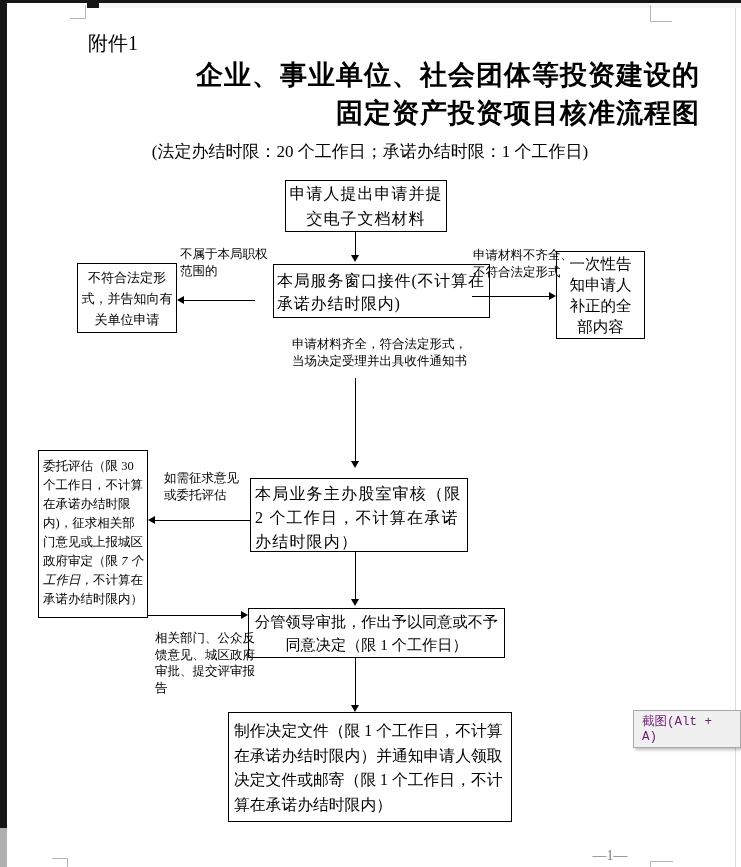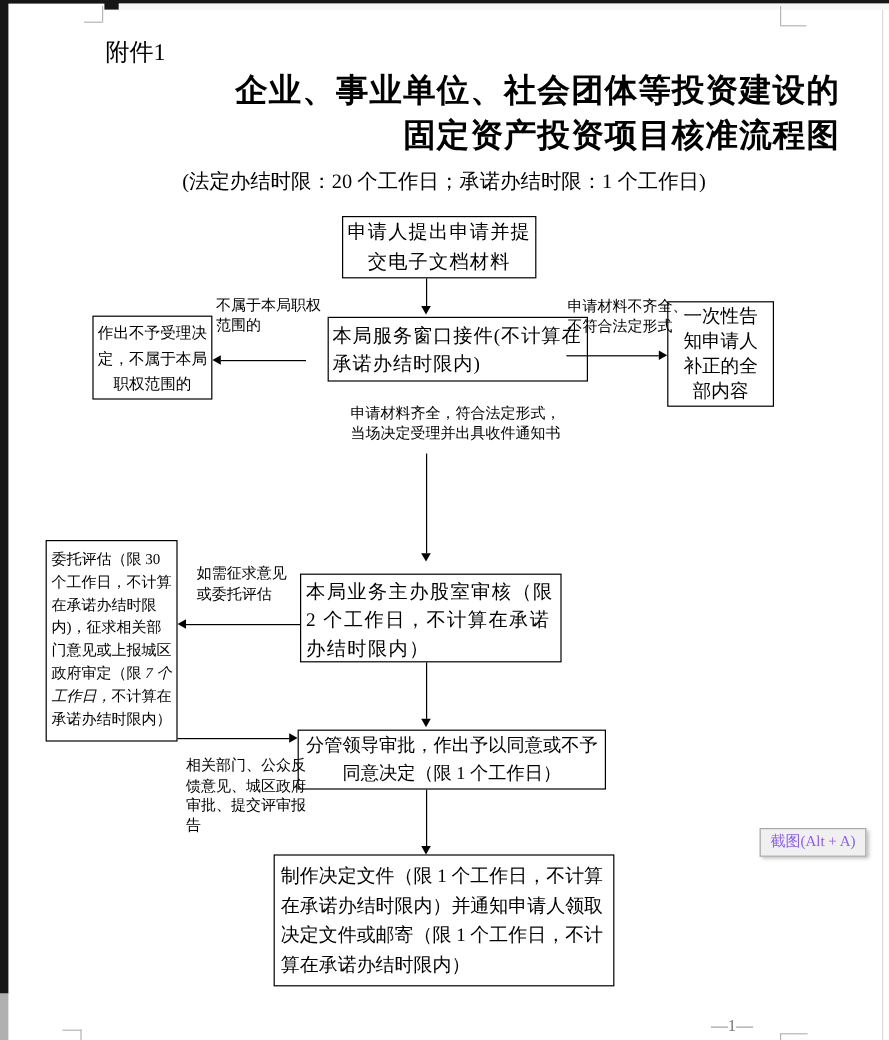--- a/index.html
+++ b/index.html
@@ -40,23 +40,23 @@
   .arrow-v{position:absolute;width:1px;background:#000;}
   .arrow-v::after{content:"";position:absolute;left:-4px;bottom:-7px;width:0;height:0;
                   border-left:4px solid transparent;border-right:4px solid transparent;border-top:7px solid #000;}
   .arrow-h{position:absolute;height:1px;background:#000;}
   .arrow-h.head-left::before{content:"";position:absolute;left:-7px;top:-4px;width:0;height:0;
                   border-top:4px solid transparent;border-bottom:4px solid transparent;border-right:7px solid #000;}
   .arrow-h.head-right::after{content:"";position:absolute;right:-7px;top:-4px;width:0;height:0;
                   border-top:4px solid transparent;border-bottom:4px solid transparent;border-left:7px solid #000;}
 
   
-  .tooltip{position:absolute;left:633px;top:690px;background:#f0f0f0;border:1px solid #a9a9a9;
-           padding:2px 8px 3px 8px;font-size:12.5px;color:#8b5cf6;
-           font-family:Liberation Serif, serif;
+  .tooltip{position:absolute;left:633px;top:710px;background:#f0f0f0;border:1px solid #a9a9a9;
+           padding:2px 8px 3px 8px;font-size:12.5px;color:#701a75;
+           font-family:Liberation Mono, monospace;
            box-shadow:2px 2px 3px rgba(0,0,0,0.25);}
 
   .page-number{position:absolute;left:575px;top:848px;width:70px;text-align:center;
                font-size:14px;color:#7a7a7a;}
 </style>
 </head>
 <body>
 
 <div class="screen">
 
@@ -83,21 +83,21 @@
   </div>
   <div class="subtitle">(法定办结时限：20 个工作日；承诺办结时限：1 个工作日)</div>
 
   <div class="box box-center box-apply">
     <span>申请人提出申请并提交电子文档材料</span>
   </div>
 
   <div class="box box-window">本局服务窗口接件(不计算在承诺办结时限内)</div>
 
   <div class="box box-center box-reject">
-    <span>作出不予受理决定，不属于本局职权范围的</span>
+    <span>不符合法定形式，并告知向有关单位申请</span>
   </div>
 
   <div class="box box-center box-notify">
     <span>一次性告知申请人补正的全部内容</span>
   </div>
 
   <div class="box box-review">本局业务主办股室审核（限 2 个工作日，不计算在承诺办结时限内）</div>
 
   <div class="box box-evaluate">
     <span>委托评估（限 30 个工作日，不计算在承诺办结时限内)，征求相关部门意见或上报城区政府审定（限 </span><span class="italic">7 个工作日，</span><span>不计算在承诺办结时限内）</span>

